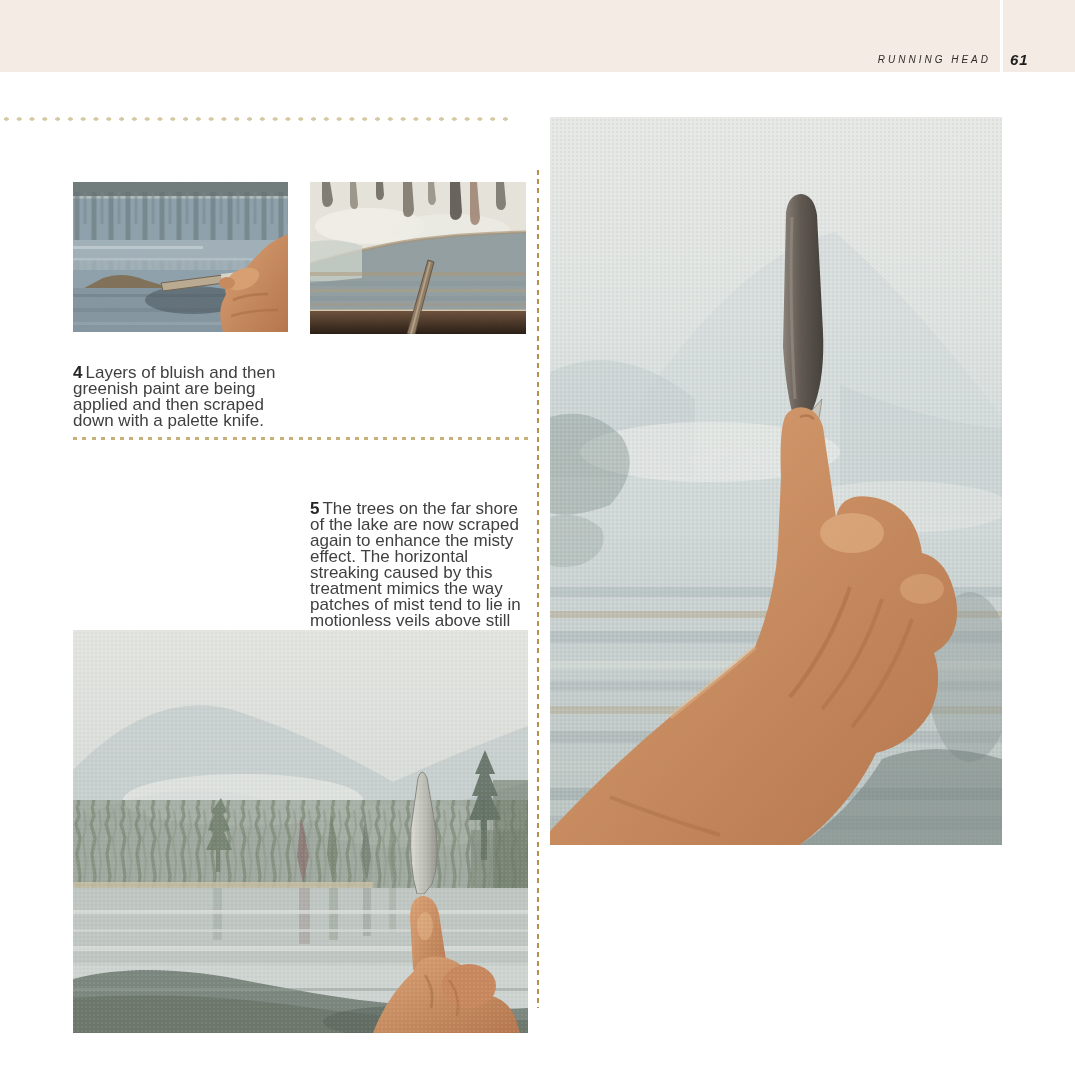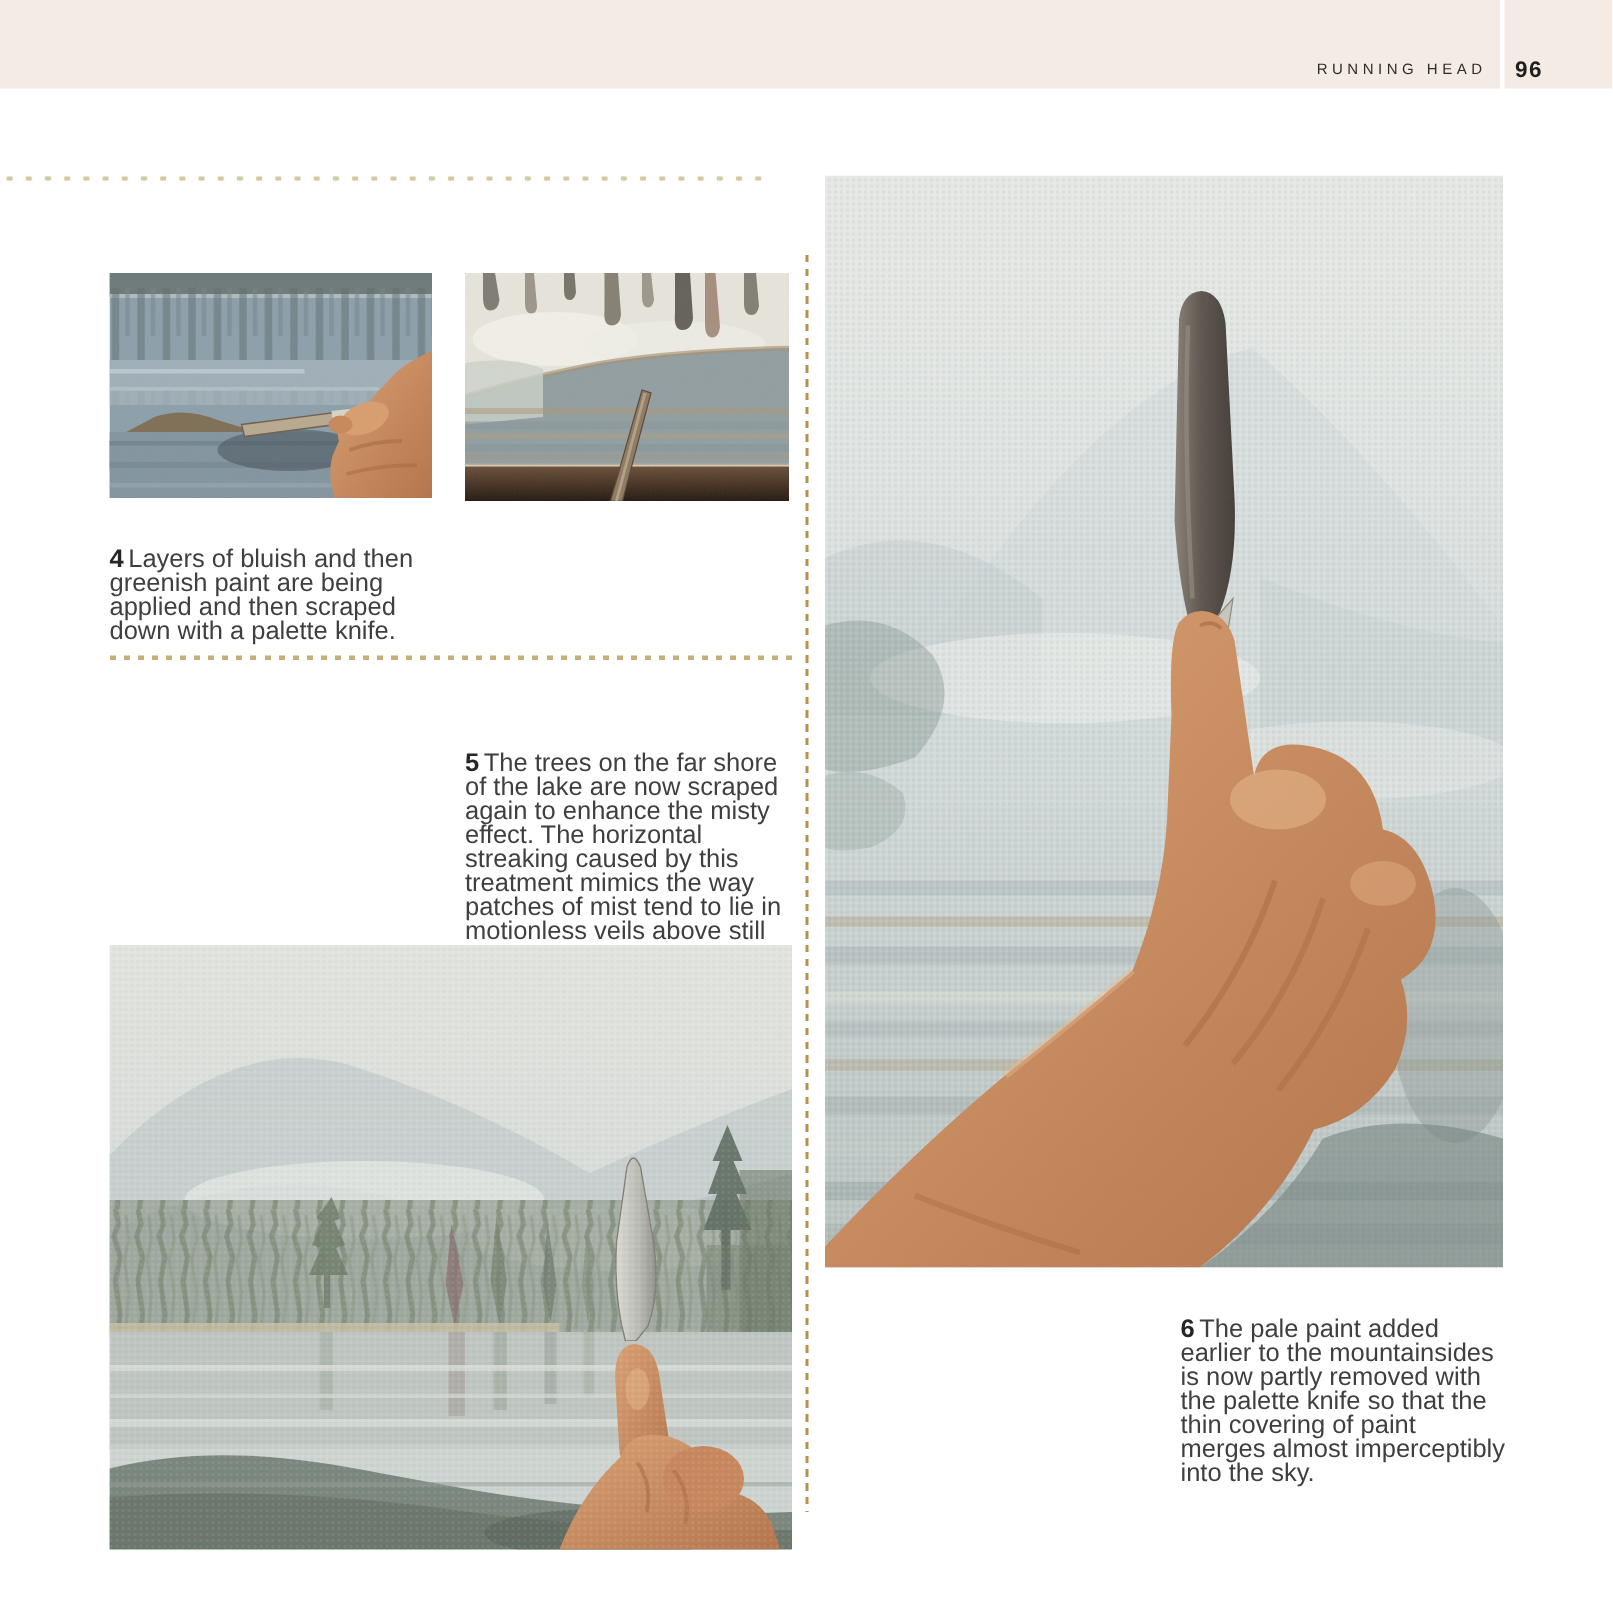--- a/index.html
+++ b/index.html
@@ -1,21 +1,21 @@
 <!DOCTYPE html>
 <html><head>
 <meta charset="utf-8">
 <style>
   html,body{margin:0;padding:0;background:#ffffff;}
   .page{
     position:relative;width:1075px;height:1075px;background:#ffffff;overflow:hidden;
     font-family:"Liberation Sans","DejaVu Sans",sans-serif;
   }
   
-  .header-band{position:absolute;left:0;top:0;width:1075px;height:59px;background:#f3ebe4;}
+  .header-band{position:absolute;left:0;top:0;width:1075px;height:72px;background:#f3ebe4;font-style:italic;}
   .header-divider{position:absolute;left:1000px;top:0;width:3px;height:72px;background:#ffffff;}
   .running-head{
     position:absolute;right:84px;bottom:7px;font-size:10px;letter-spacing:3px;
     color:#2e2c2a;white-space:nowrap;
   }
   .page-number{
     position:absolute;left:1010px;bottom:4px;font-size:15px;font-weight:700;
     letter-spacing:1px;color:#1f1e1c;
   }
   
@@ -94,21 +94,21 @@
         <rect width="15" height="88" fill="rgba(0,0,0,0)"></rect>
         <path d="M4 0 l2 10 -3 8 4 14 -3 16 3 22 -2 18" stroke="#77836f" stroke-width="3.4" fill="none" opacity="0.65"></path>
         <path d="M11 4 l2 16 -3 14 3 22 -2 24" stroke="#8b9584" stroke-width="2.2" fill="none" opacity="0.55"></path>
       </pattern>
     </defs>
   </svg>
 
   <div class="header-band">
     <div class="header-divider"></div>
     <div class="running-head">RUNNING HEAD</div>
-    <div class="page-number">96</div>
+    <div class="page-number">61</div>
   </div>
 
   <div class="dash-top"></div>
   <div class="dash-mid"></div>
   <div class="dash-vert"></div>
 
   <figure class="photo" id="photo-4a" style="margin:0">
     <svg width="215" height="150" viewBox="0 0 215 150">
       <rect width="215" height="150" fill="#8da0ab"></rect>
       <rect width="215" height="16" fill="#6e7a7a"></rect>
@@ -249,17 +249,14 @@
       <path d="M300 470 Q280 530 240 580" stroke="#a5663a" stroke-width="4" fill="none" opacity="0.45"></path>
       <path d="M332 482 Q312 544 272 592" stroke="#a5663a" stroke-width="4" fill="none" opacity="0.4"></path>
       <path d="M362 502 Q342 560 302 610" stroke="#a5663a" stroke-width="4" fill="none" opacity="0.38"></path>
       <path d="M250 300 Q258 296 264 302" stroke="#9a6036" stroke-width="2.5" fill="none" opacity="0.5"></path>
       <path d="M120 600 Q170 560 205 530" stroke="#e8bb8f" stroke-width="5" fill="none" opacity="0.4"></path>
       <path d="M60 680 Q110 700 170 718" stroke="#9a6036" stroke-width="4" fill="none" opacity="0.3"></path>
       <rect width="452" height="728" filter="url(#noise)" opacity="0.12"></rect>
     </svg>
   </figure>
 
-  <p class="caption" id="caption-6">
-    <b>6</b><span>The pale paint added earlier to the mountainsides is now partly removed with the palette knife so that the thin covering of paint merges almost imperceptibly into the sky.</span>
-  </p>
 
 </div>
 
 </body></html>

